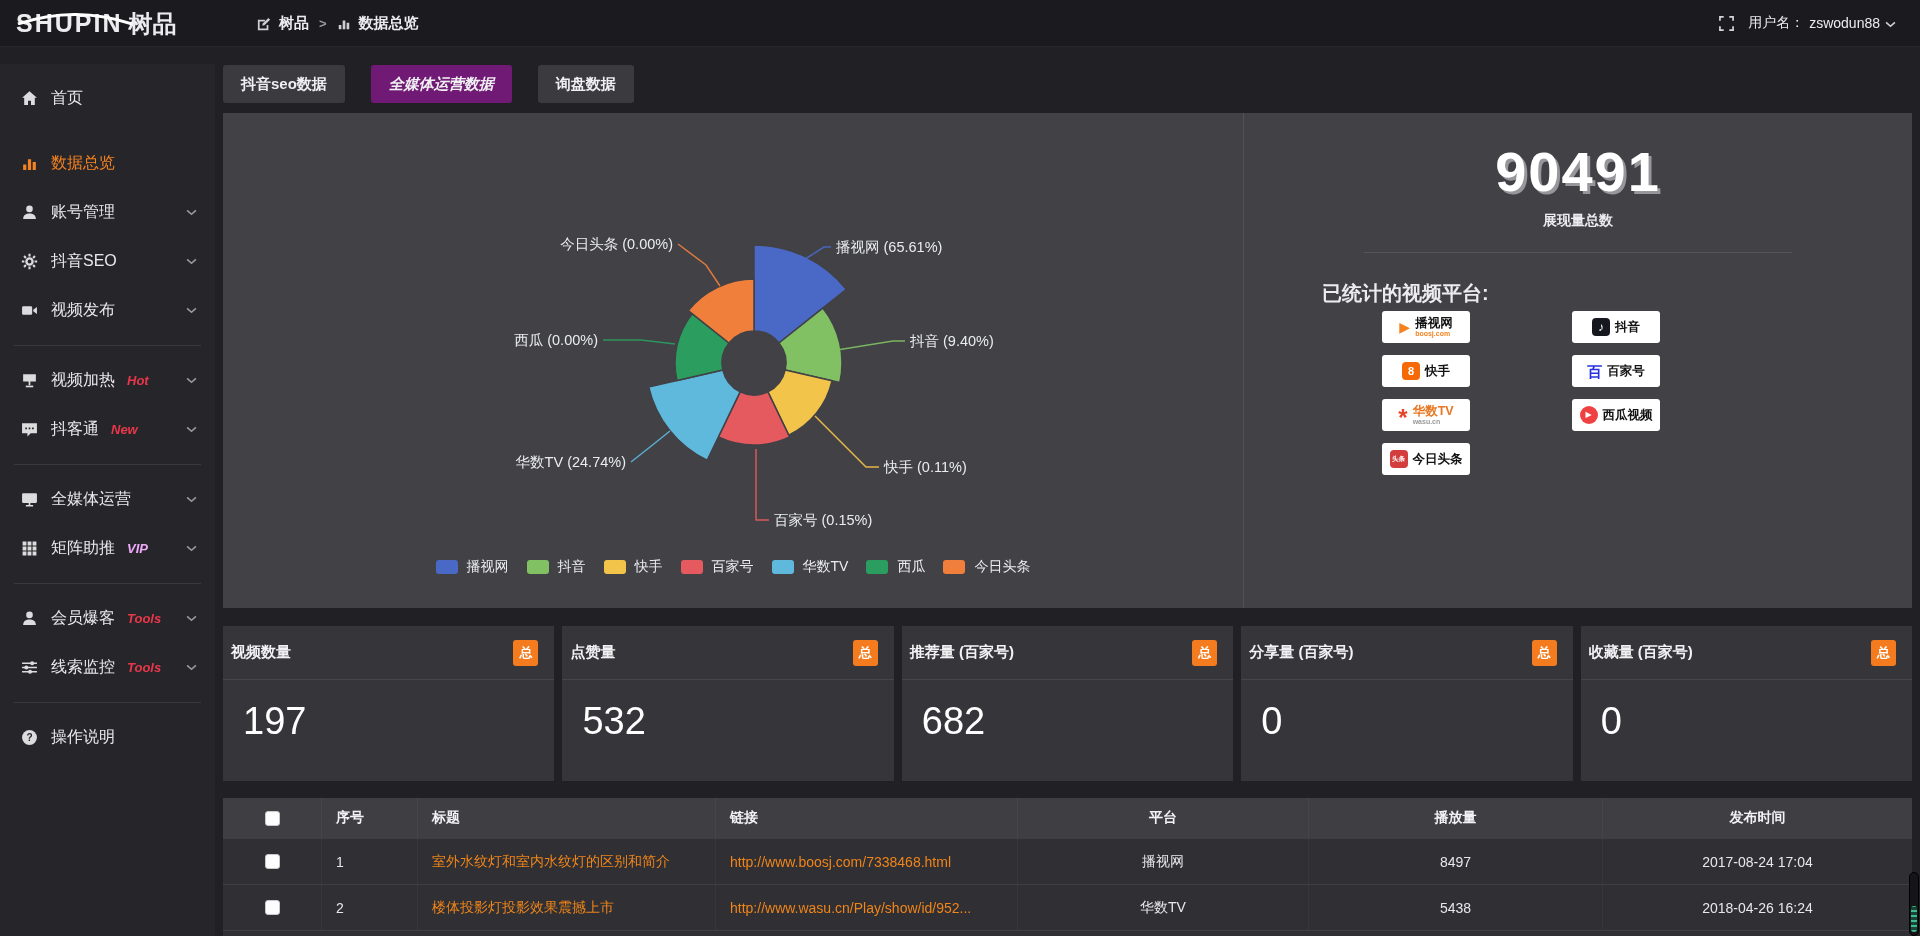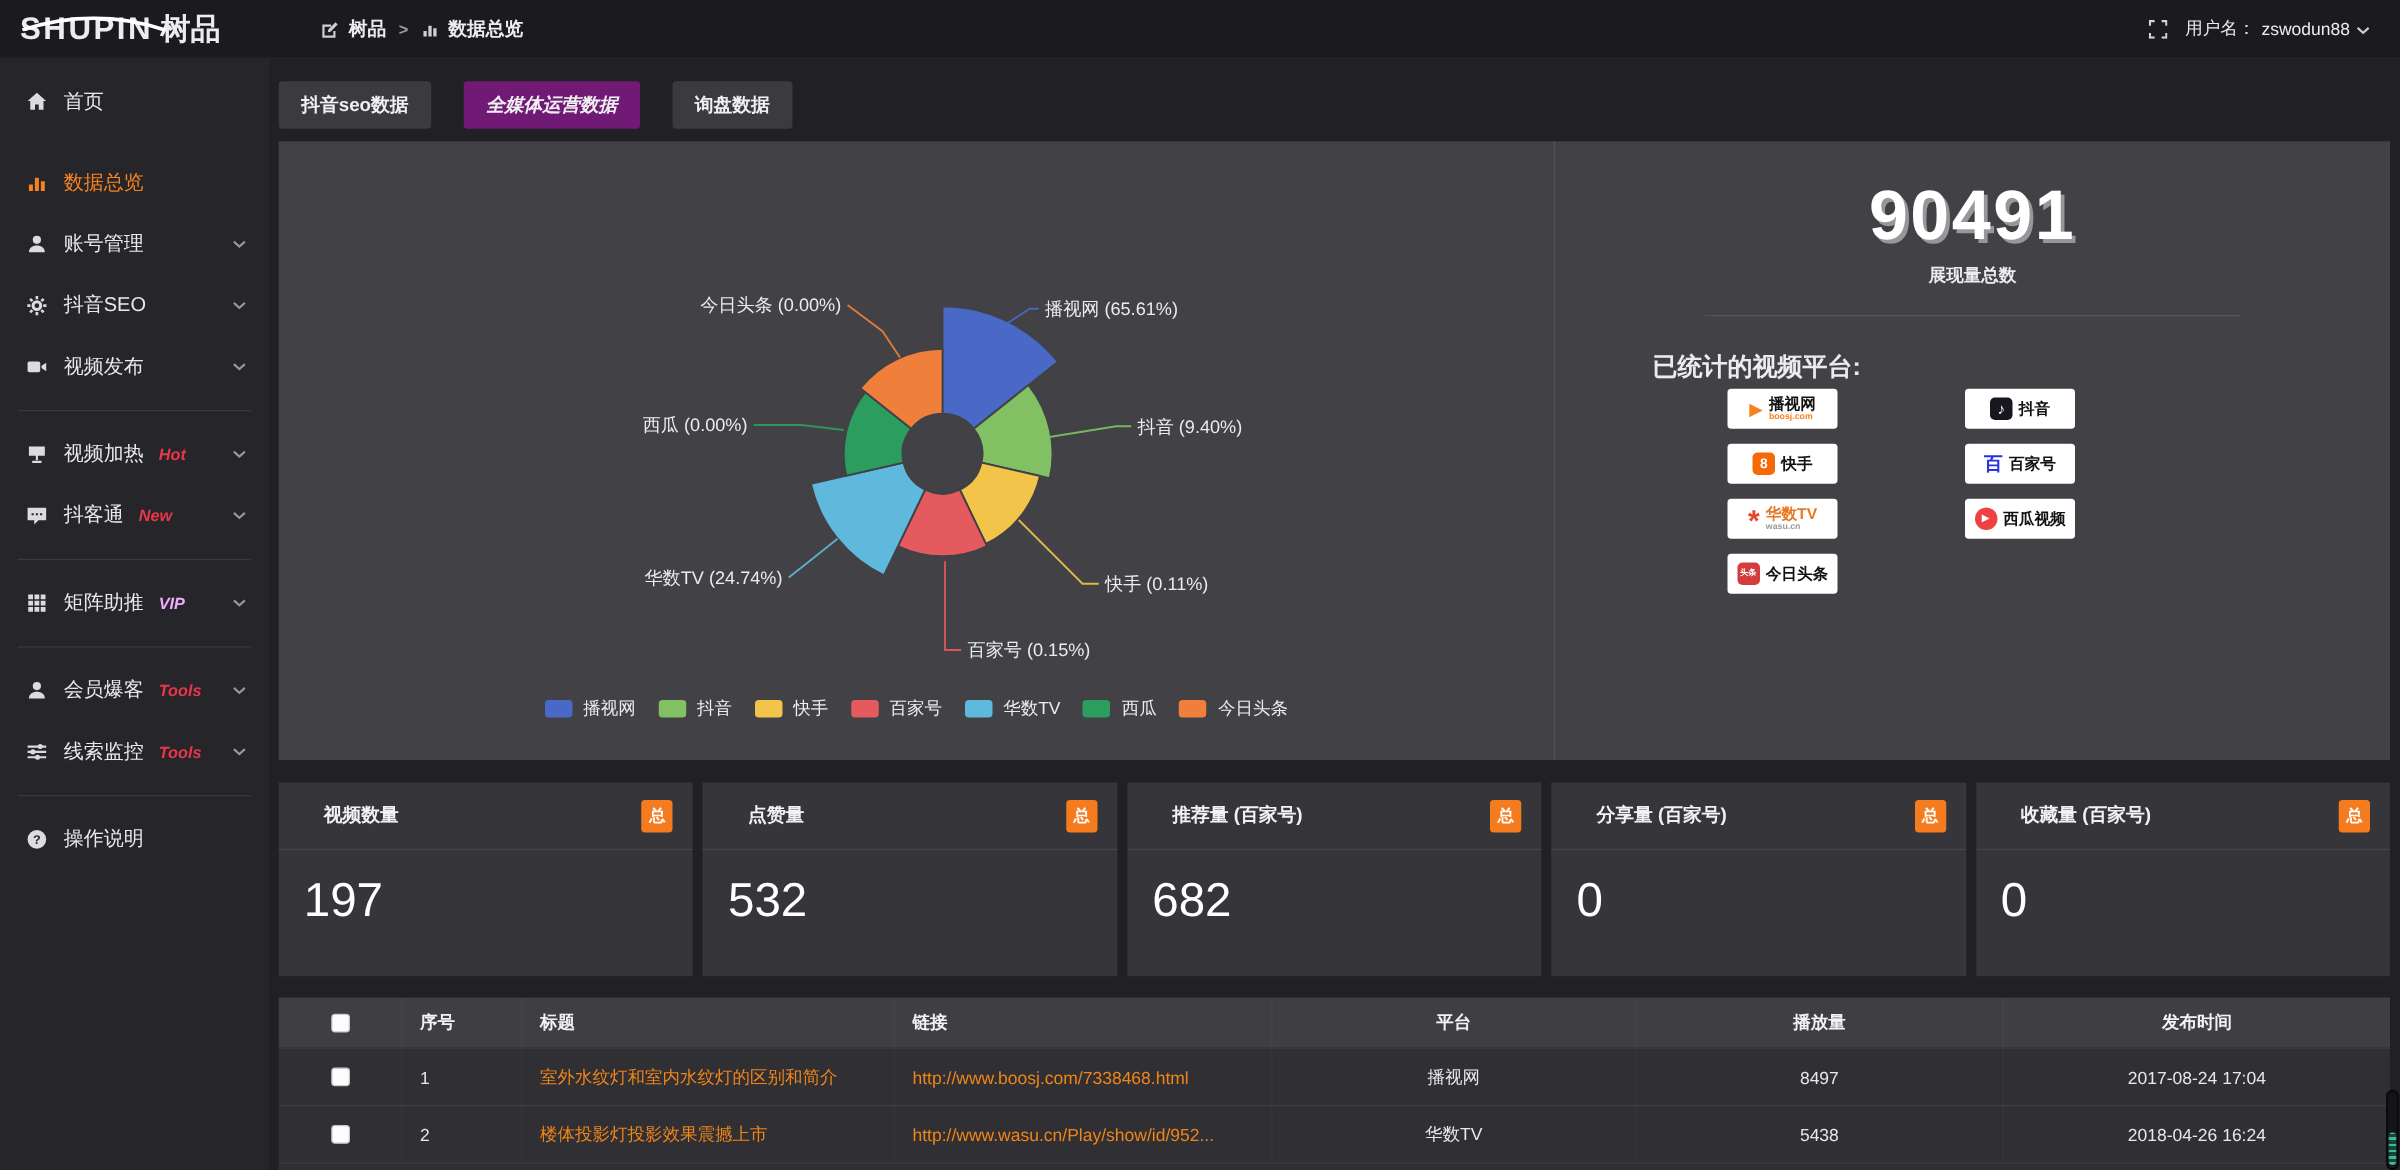--- a/index.html
+++ b/index.html
@@ -15,21 +15,21 @@
   .logo-cn { font-size:24px; font-weight:bold; line-height:1; }
   .crumbs { margin-left:42px; display:flex; align-items:center; gap:8px; font-size:15px; font-weight:bold; }
   .crumb-ic { display:inline-flex; color:#cfcfd4; margin-top:2px; }
   .crumb-sep { color:#9a9aa0; font-size:13px; margin:0 2px; }
   .top-right { margin-left:auto; padding-right:24px; display:flex; align-items:center; gap:14px; font-size:14px; }
   .fs-ic { display:inline-flex; color:#d6d6da; cursor:pointer; }
   .user-wrap { display:flex; align-items:center; gap:5px; cursor:pointer; }
   .user-chev { display:inline-flex; color:#cfcfd4; margin-top:3px; }
 
   
-  .sidebar { position:fixed; top:47px; left:0; bottom:0; width:215px; background:#26262a; padding-top:10px; }
+  .sidebar { position:fixed; top:64px; left:0; bottom:0; width:215px; background:#26262a; padding-top:10px; }
   .side-item { height:49px; display:flex; align-items:center; padding:0 18px 0 20px; font-size:16px;
     color:#e9e9eb; cursor:pointer; }
   .side-item.first { margin-bottom:16px; }
   .side-item.active { color:#f58220; }
   .s-ic { width:18px; display:inline-flex; justify-content:center; margin-right:13px; color:#dcdcde; }
   .side-item.active .s-ic { color:#f58220; }
   .s-tag { font-size:13px; font-weight:bold; font-style:italic; margin-left:12px; }
   .s-chev { margin-left:auto; color:#97979d; display:inline-flex; }
   .s-div { height:1px; background:#39393e; margin:10px 14px; }
 
@@ -58,21 +58,21 @@
     align-items:center; justify-content:center; gap:5px; overflow:hidden; }
   .plogo { display:inline-flex; align-items:center; justify-content:center; line-height:1; }
   .plogo.sq { width:18px; height:18px; border-radius:4px; color:#fff; }
   .pstack { display:flex; flex-direction:column; align-items:flex-start; line-height:1.05; }
   .pname { font-size:12.5px; font-weight:bold; color:#121212; white-space:nowrap; }
   .psub { font-size:7px; font-weight:bold; }
 
   
   .cards { margin:18px 8px 0 8px; display:flex; gap:8px; }
   .card { flex:1; height:155px; background:#36363a; }
-  .card-head { height:54px; display:flex; align-items:center; padding:0 16px 0 36px;
+  .card-head { height:54px; display:flex; align-items:center; padding:0 16px 0 8px;
     border-bottom:1px solid #45454a; }
   .card-label { font-size:15px; font-weight:bold; color:#f2f2f4; }
   .card-badge { margin-left:auto; background:#f57c1e; color:#fff; font-size:13px; font-weight:bold;
     padding:4px 6px; border-radius:3px; }
   .card-val { padding:20px 0 0 20px; font-size:38px; color:#fff; }
 
   
   .tbl { margin:17px 8px 0 8px; }
   .trow { display:grid; grid-template-columns:98px 96px 298px 302px 291px 294px 1fr; align-items:center; }
   .trow.head { height:40px; background:#3e3e43; font-size:14px; font-weight:bold; color:#f2f2f4; }
@@ -222,20 +222,34 @@
       </span>
       <span class="s-label">抖客通</span>
       <span class="s-tag" style="color:#e8364a">New</span>
       <span class="s-chev">
         <svg width="11" height="7" viewBox="0 0 10 6">
           <path fill="none" stroke="currentColor" stroke-width="1.5" d="M1 1l4 3.6L9 1"></path>
         </svg>
       </span>
     </div>
     <div class="s-div"></div>
+    <div class="side-item">
+      <span class="s-ic">
+        <svg width="17" height="17" viewBox="0 0 16 16">
+          <rect x="1" y="2.2" width="14" height="9" rx="1" fill="currentColor"></rect>
+          <path fill="currentColor" d="M7.2 11.2h1.6v2H7.2zM4.6 13.2h6.8v1.4H4.6z"></path>
+        </svg>
+      </span>
+      <span class="s-label">全媒体运营</span>
+      <span class="s-chev">
+        <svg width="11" height="7" viewBox="0 0 10 6">
+          <path fill="none" stroke="currentColor" stroke-width="1.5" d="M1 1l4 3.6L9 1"></path>
+        </svg>
+      </span>
+    </div>
     <div class="side-item">
       <span class="s-ic">
         <svg width="17" height="17" viewBox="0 0 16 16">
           <path fill="currentColor" d="M1.5 1.5h3.6v3.6H1.5zM6.2 1.5h3.6v3.6H6.2zM10.9 1.5h3.6v3.6h-3.6zM1.5 6.2h3.6v3.6H1.5zM6.2 6.2h3.6v3.6H6.2zM10.9 6.2h3.6v3.6h-3.6zM1.5 10.9h3.6v3.6H1.5zM6.2 10.9h3.6v3.6H6.2zM10.9 10.9h3.6v3.6h-3.6z"></path>
         </svg>
       </span>
       <span class="s-label">矩阵助推</span>
       <span class="s-tag" style="color:#f0abfc">VIP</span>
       <span class="s-chev">
         <svg width="11" height="7" viewBox="0 0 10 6">

